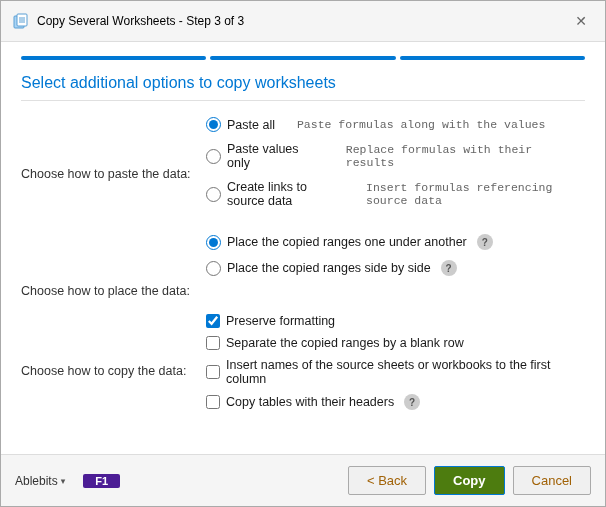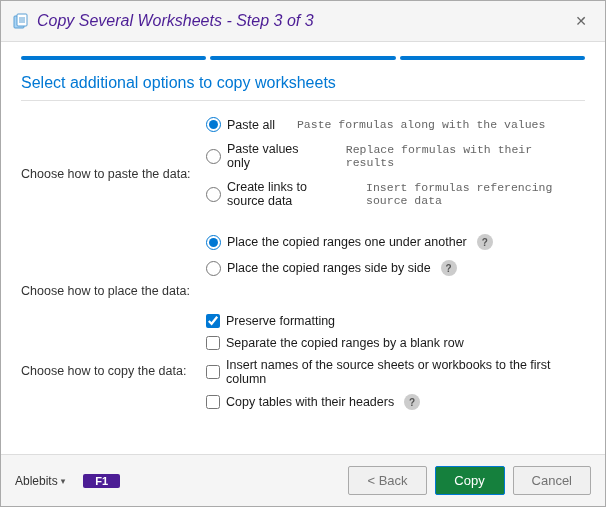--- a/index.html
+++ b/index.html
@@ -34,23 +34,22 @@
     .title-bar-icon {
       width: 16px;
       height: 16px;
       display: flex;
       align-items: center;
       justify-content: center;
       flex-shrink: 0;
     }
     .title-bar-text {
       flex: 1;
-      font-size: 16px;
-      color: #4c1d95;
-      font-style: italic;
+      font-size: 12px;
+      color: #000000;
     }
     .close-btn {
       width: 24px;
       height: 24px;
       display: flex;
       align-items: center;
       justify-content: center;
       cursor: pointer;
       border: none;
       background: transparent;
@@ -201,29 +200,29 @@
       display: flex;
       gap: 8px;
     }
     .btn {
       padding: 6px 18px;
       font-size: 13px;
       border: 1px solid #aaa;
       border-radius: 2px;
       cursor: pointer;
       background: #f0f0f0;
-      color: #737373;
+      color: #a16207;
       min-width: 70px;
       text-align: center;
     }
     .btn-primary {
-      background: #15803d;
+      background: #4d7c0f;
       color: white;
       border-color: #0078d4;
-      font-weight: 400;
+      font-weight: 700;
     }
 
     
     .copy-icon-svg { width: 16px; height: 16px; }
   </style>
 </head>
 <body>
 
 <div class="dialog">
 

